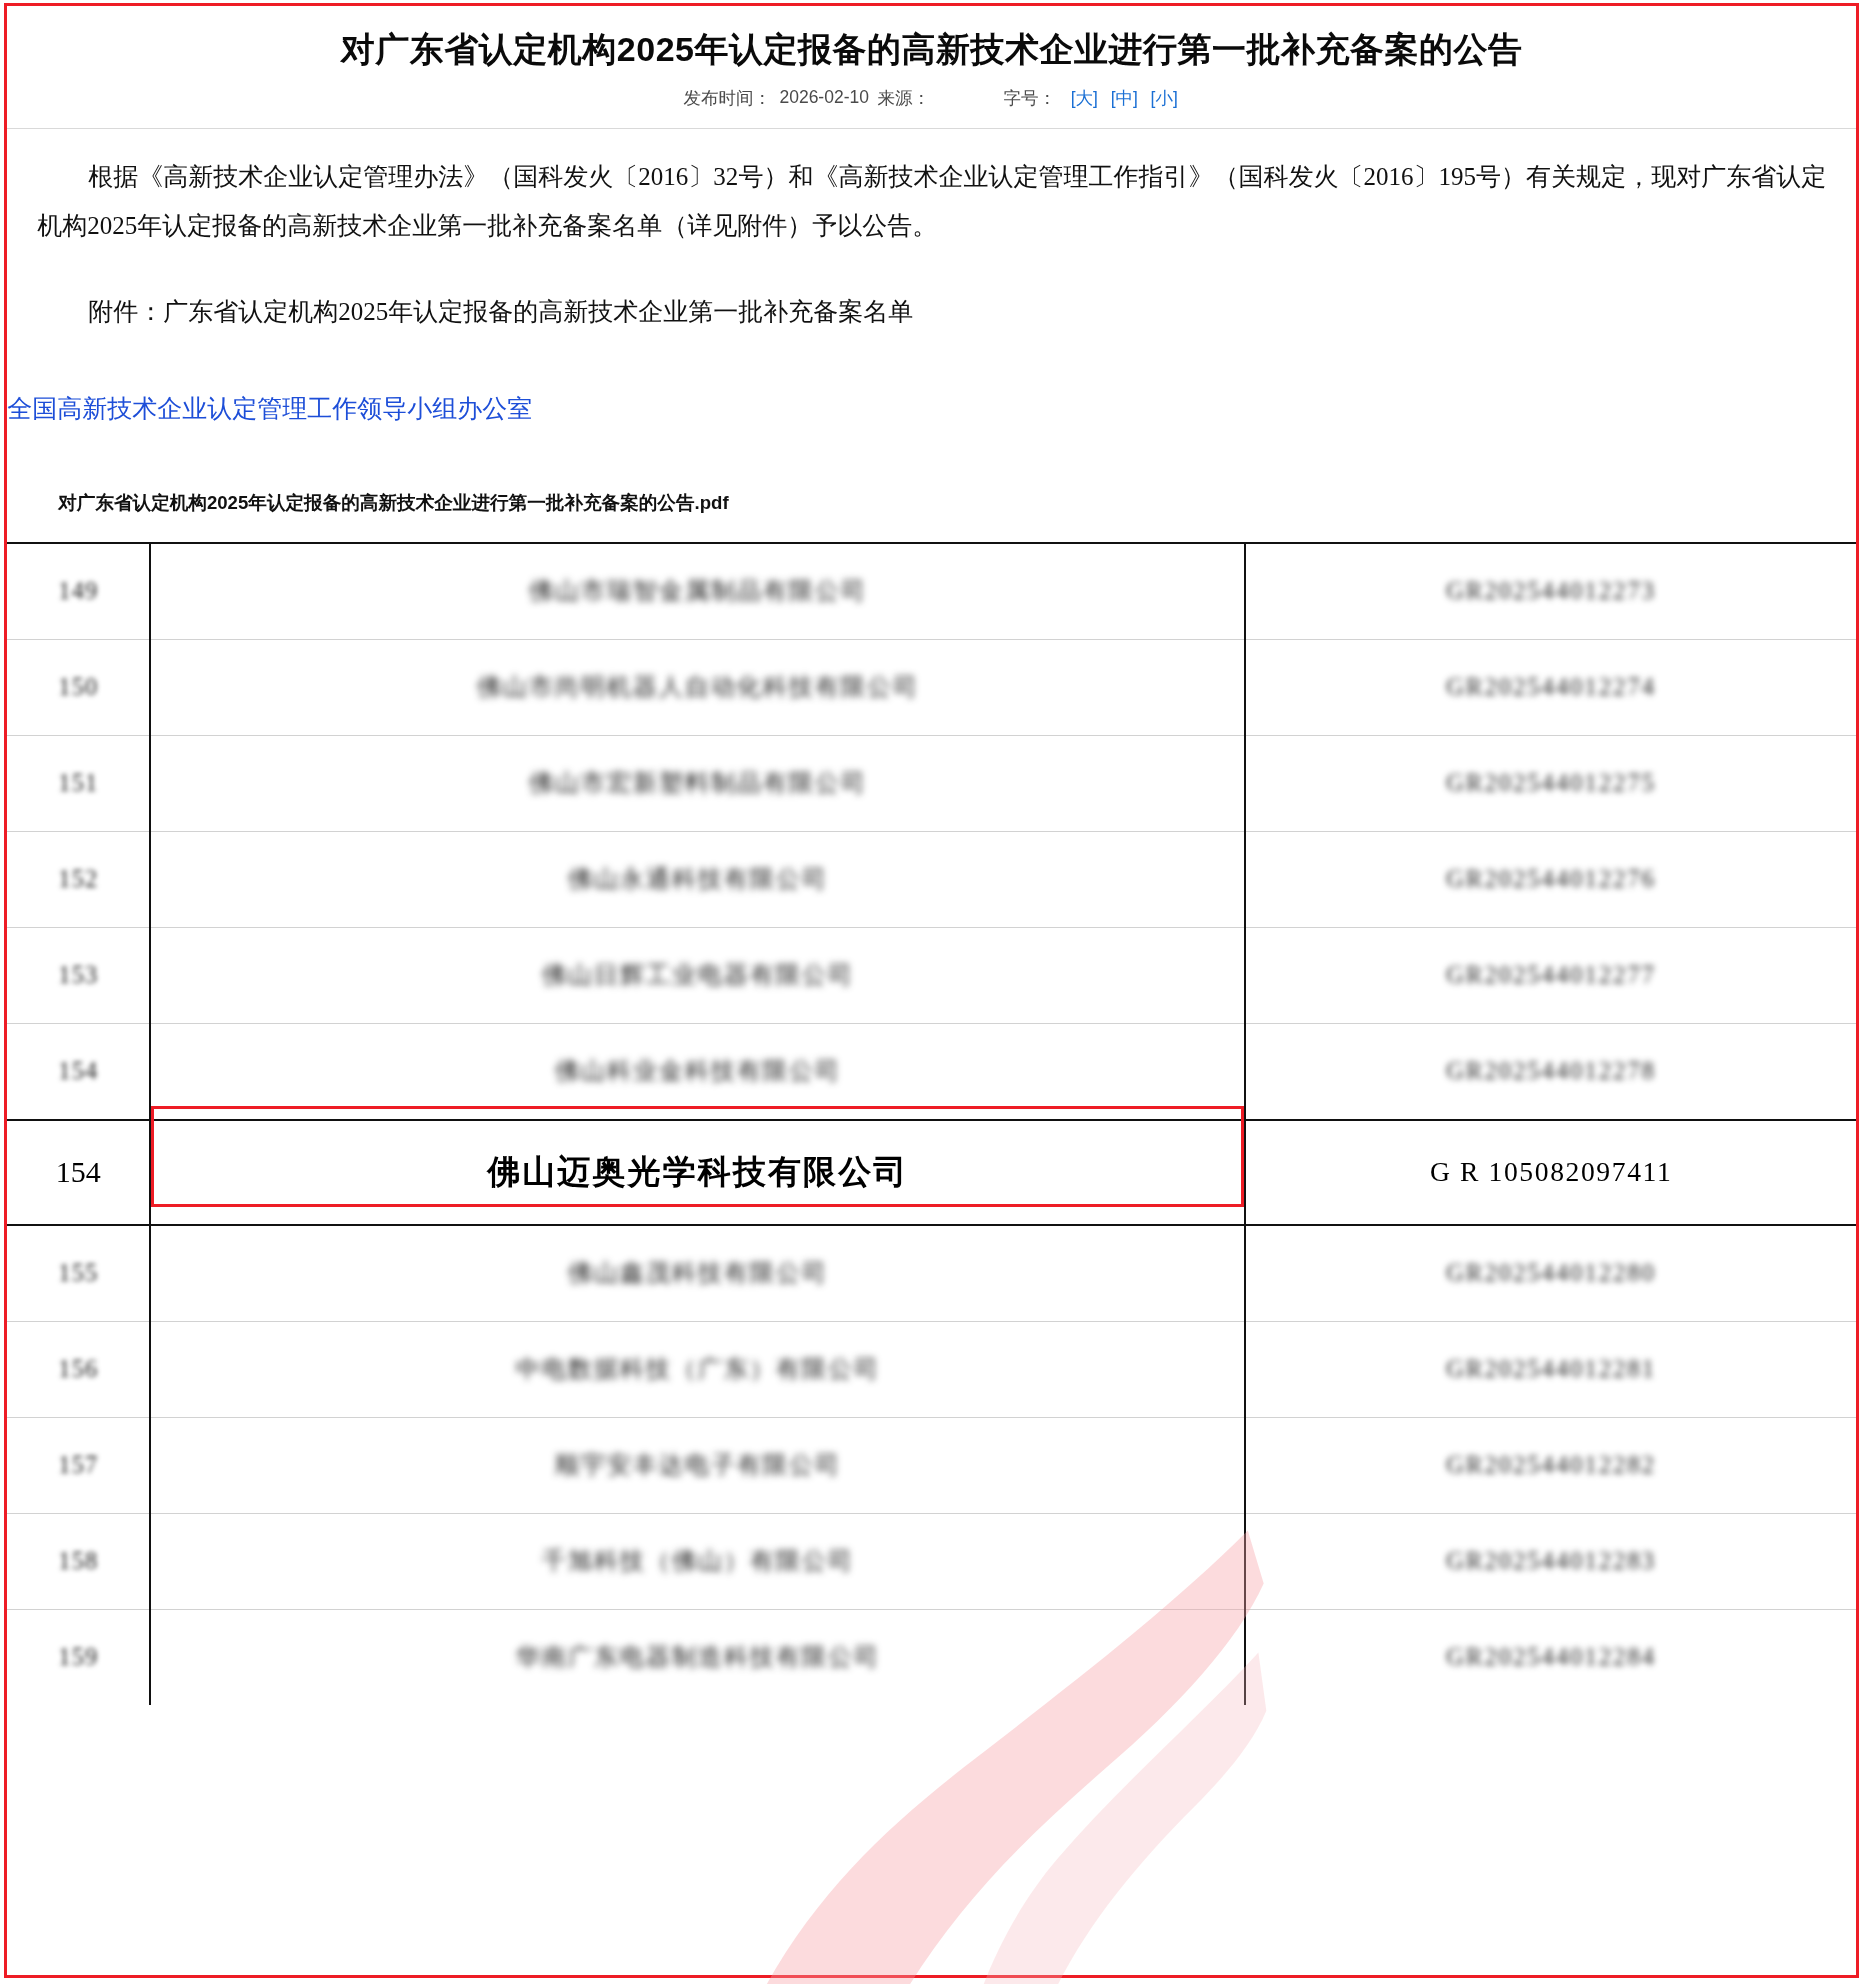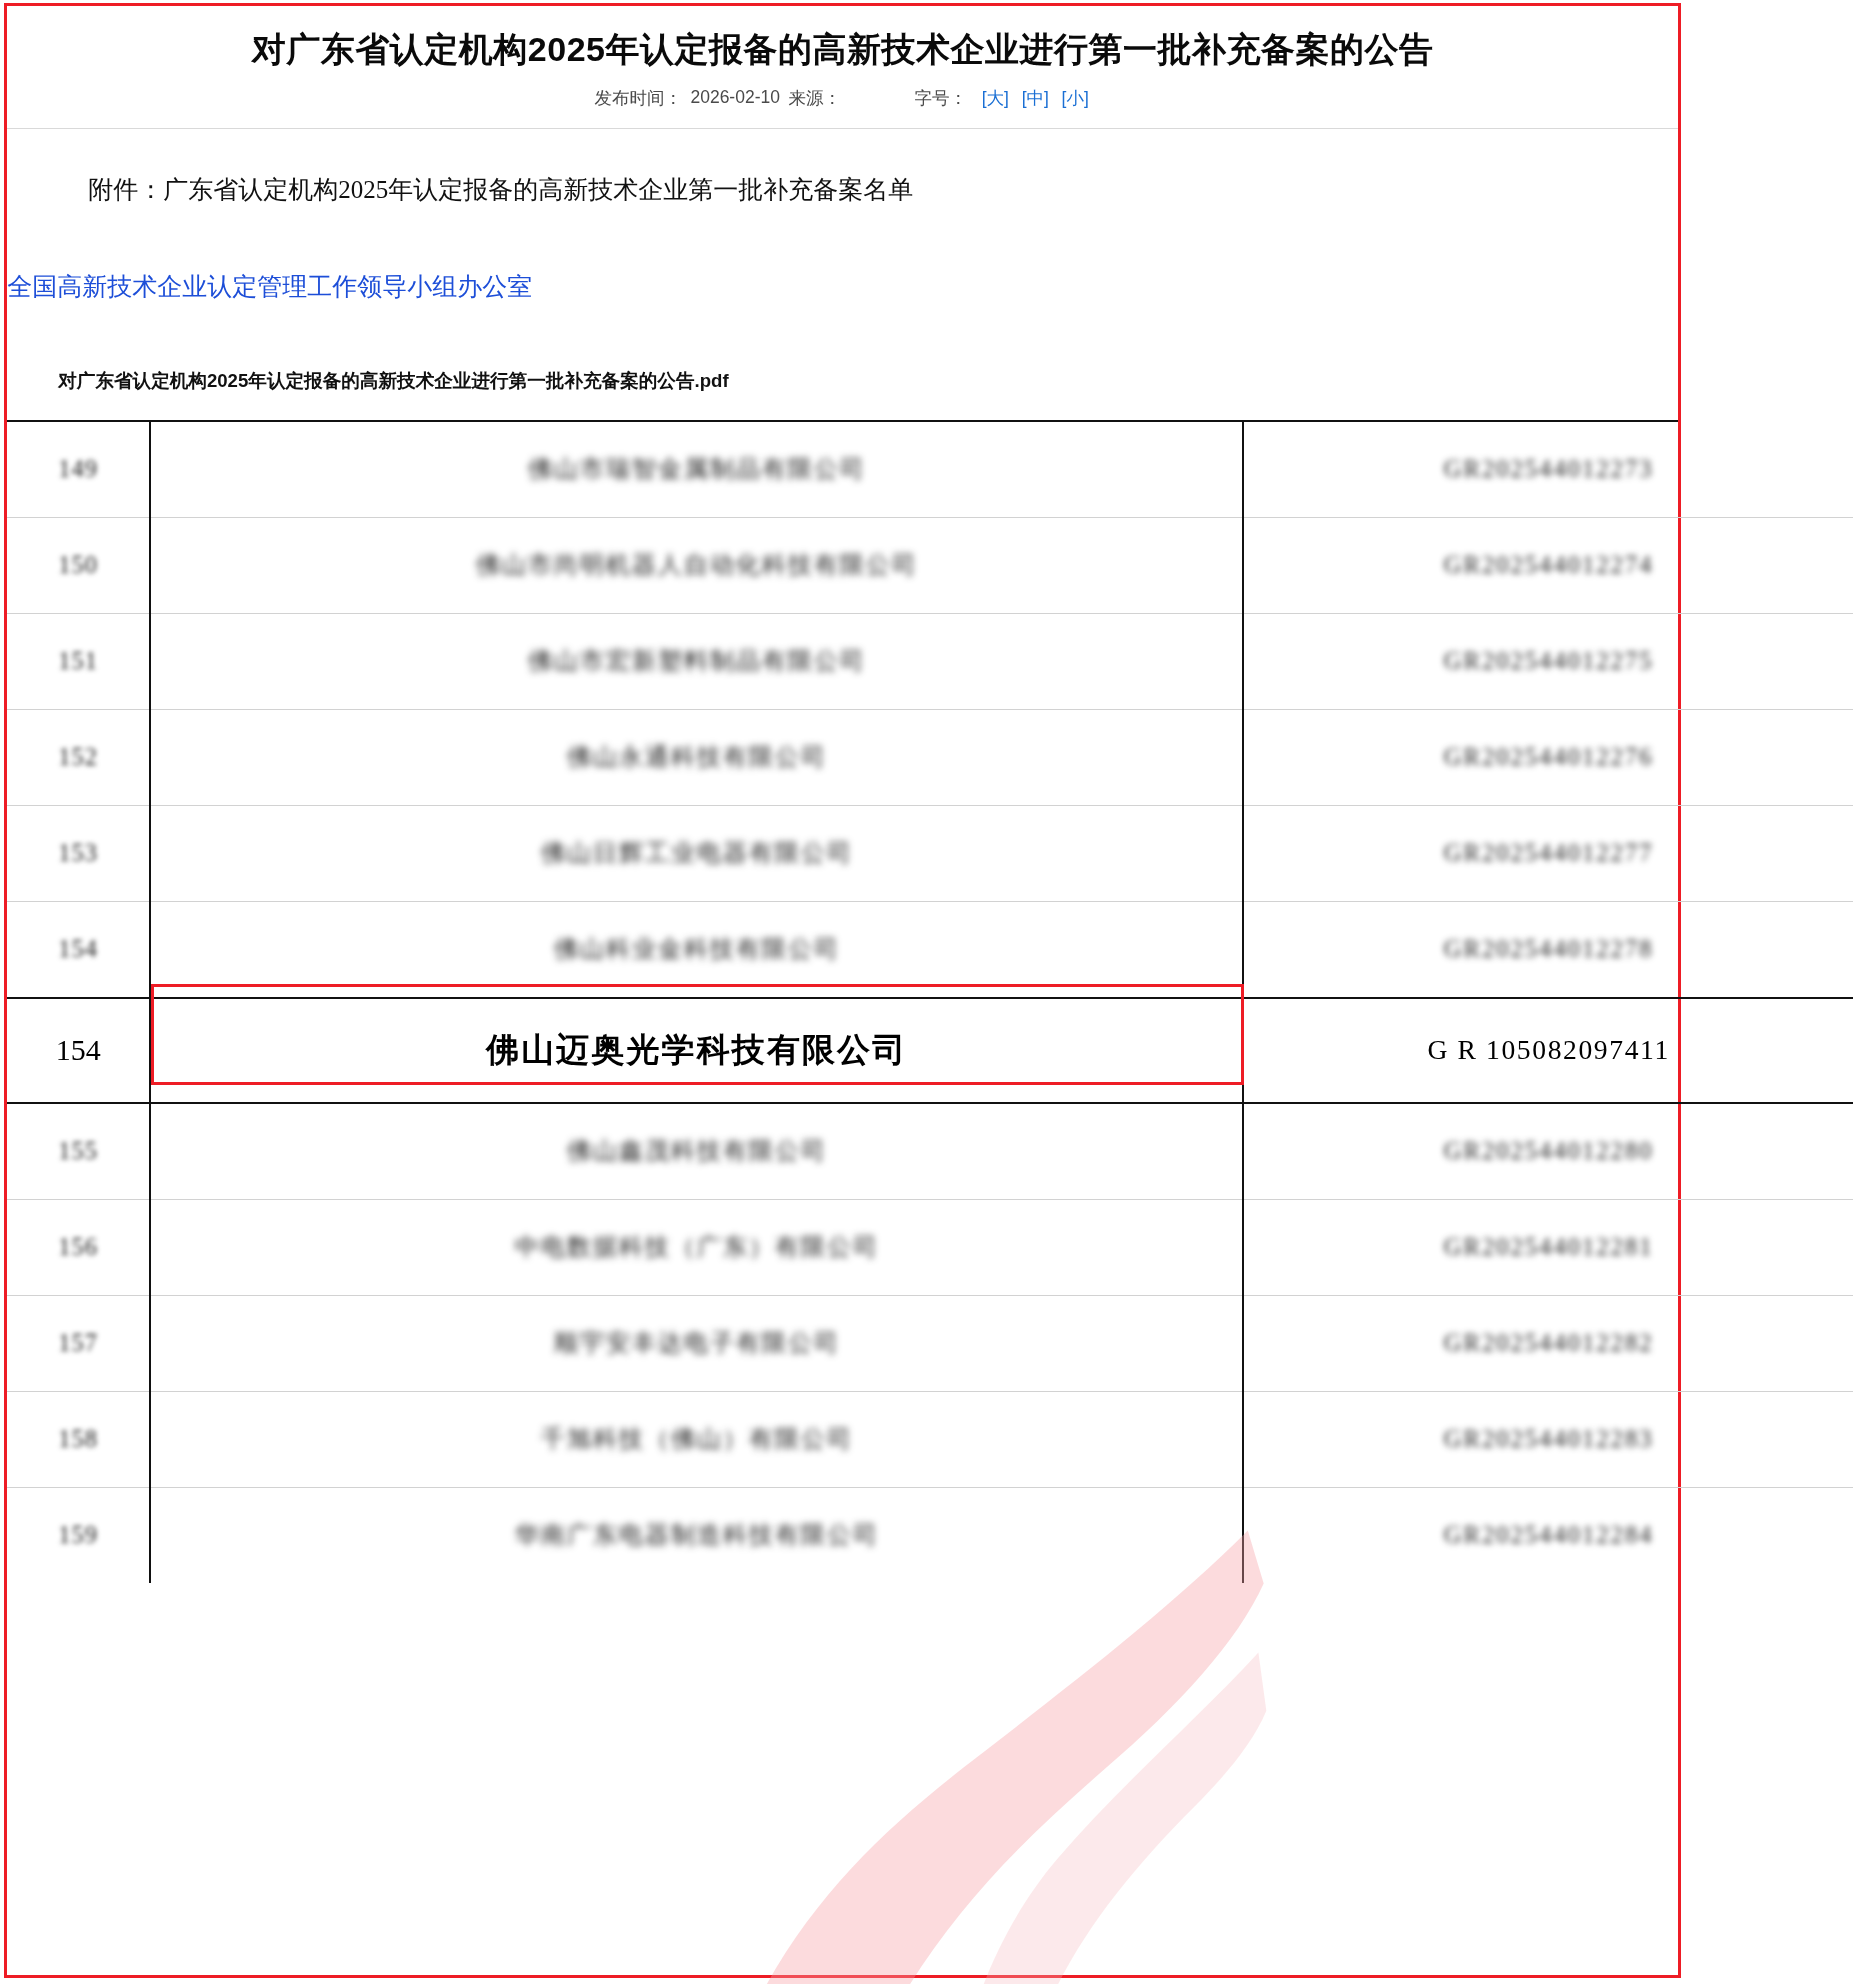--- a/index.html
+++ b/index.html
@@ -13,21 +13,21 @@
     height: 1985px;
     overflow: hidden;
     position: relative;
   }
 
   
   .page-frame {
     position: absolute;
     left: 4.2px;
     top: 3.2px;
-    width: 1677px;
+    width: 1855px;
     height: 1975px;
     border: 3.7px solid #ee1c25;
     box-sizing: border-box;
     background: #ffffff;
   }
 
   
   .notice {
     padding: 0 0 0 0;
   }
@@ -209,20 +209,23 @@
       <span class="src-box"></span>
       <span class="meta-sep"></span>
       <span class="fs-label">字号：</span>
       <span class="fs-opt">[大]</span>
       <span class="fs-opt current">[中]</span>
       <span class="fs-opt">[小]</span>
     </div>
 
     <div class="divider"></div>
 
+    <div class="body-text">
+      <p class="indent">根据《高新技术企业认定管理办法》（国科发火〔2016〕32号）和《高新技术企业认定管理工作指引》（国科发火〔2016〕195号）有关规定，现对广东省认定机构2025年认定报备的高新技术企业第一批补充备案名单（详见附件）予以公告。</p>
+    </div>
 
     <div class="attach-line">附件：广东省认定机构2025年认定报备的高新技术企业第一批补充备案名单</div>
 
     <div class="signature">
       <div>全国高新技术企业认定管理工作领导小组办公室</div>
     </div>
 
     <div class="pdf-link">对广东省认定机构2025年认定报备的高新技术企业进行第一批补充备案的公告.pdf</div>
   </div>
 

